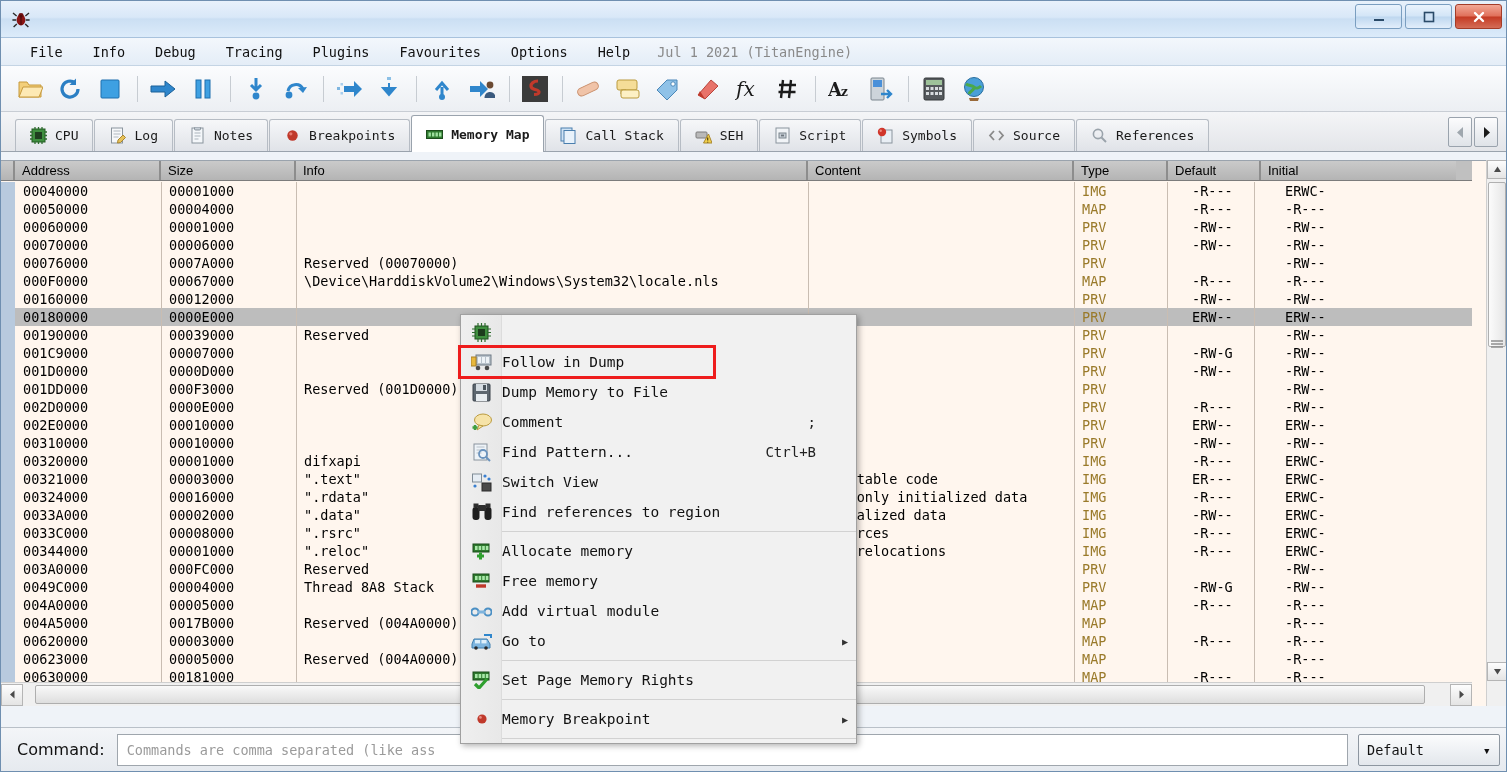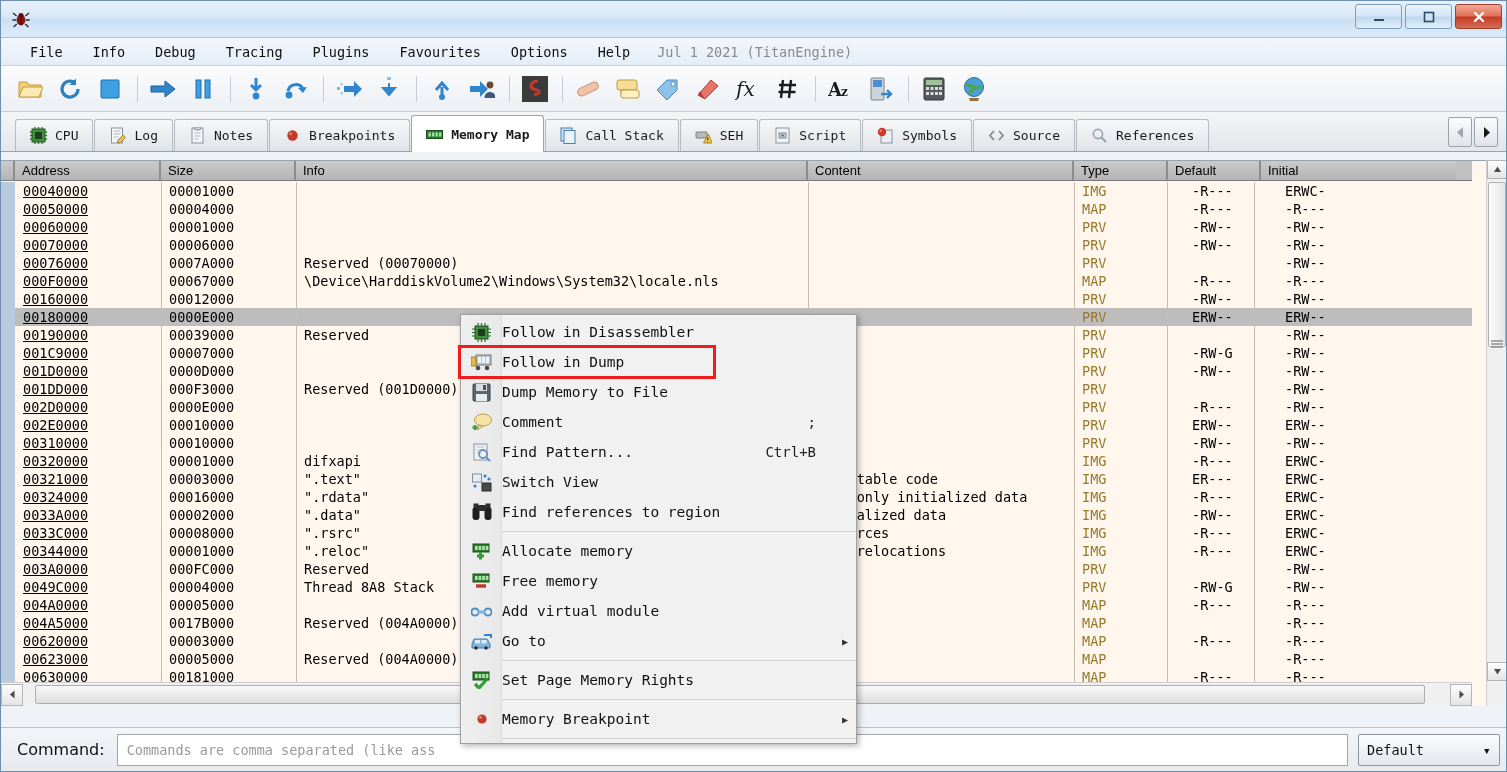--- a/index.html
+++ b/index.html
@@ -188,21 +188,21 @@
   }
   .row {
     display: flex;
     height: 18px;
     line-height: 18px;
     white-space: nowrap;
   }
   .row.sel { background: #bdbdbd; }
   .cell { overflow: hidden; padding-left: 8px; }
   .c-gut { width: 14px; padding-left: 0; background: #b8cade; }
-  .c-addr { width: 146px; color: #000; text-decoration: underline; }
+  .c-addr { width: 146px; color: #000; }
   .c-size { width: 135px; color: #000; }
   .c-info { width: 512px; color: #000; }
   .c-content { width: 266px; color: #000; }
   .c-type { width: 110px; color: #9a7a2a; }
   .c-prot { width: 93px; color: #000; }
   .c-init { width: 195px; color: #000; }
   .vline {
     position: absolute; top: 21px; width: 1px;
     background: #c9bdb2; height: 525px;
   }
@@ -1009,21 +1009,20 @@
   <div class="ctx-item">
         <span class="ctx-ico">
           <svg width="19" height="19" viewBox="0 0 19 19">
             <rect x="3" y="3" width="13" height="13" fill="#3f8f3f" stroke="#1f4f1f"></rect>
             <rect x="6" y="6" width="7" height="7" fill="#1c3c1c"></rect>
             <g stroke="#2d6b2d" stroke-width="1.2">
               <path d="M6 0v3M9.5 0v3M13 0v3M6 16v3M9.5 16v3M13 16v3M0 6h3M0 9.5h3M0 13h3M16 6h3M16 9.5h3M16 13h3"></path>
             </g>
           </svg>
         </span>
-        <span class="ctx-label">Follow in Disassembler</span>
         <span class="ctx-accel"></span>
         <span class="ctx-arrow"></span>
       </div>
       <div class="ctx-item">
         <span class="ctx-ico">
           <svg width="21" height="19" viewBox="0 0 21 19">
             <rect x="5" y="2" width="15" height="10" fill="#b9c3cc" stroke="#6e7a85"></rect>
             <g fill="#eef3f7">
               <rect x="7" y="4" width="3" height="6"></rect>
               <rect x="11" y="4" width="3" height="6"></rect>

